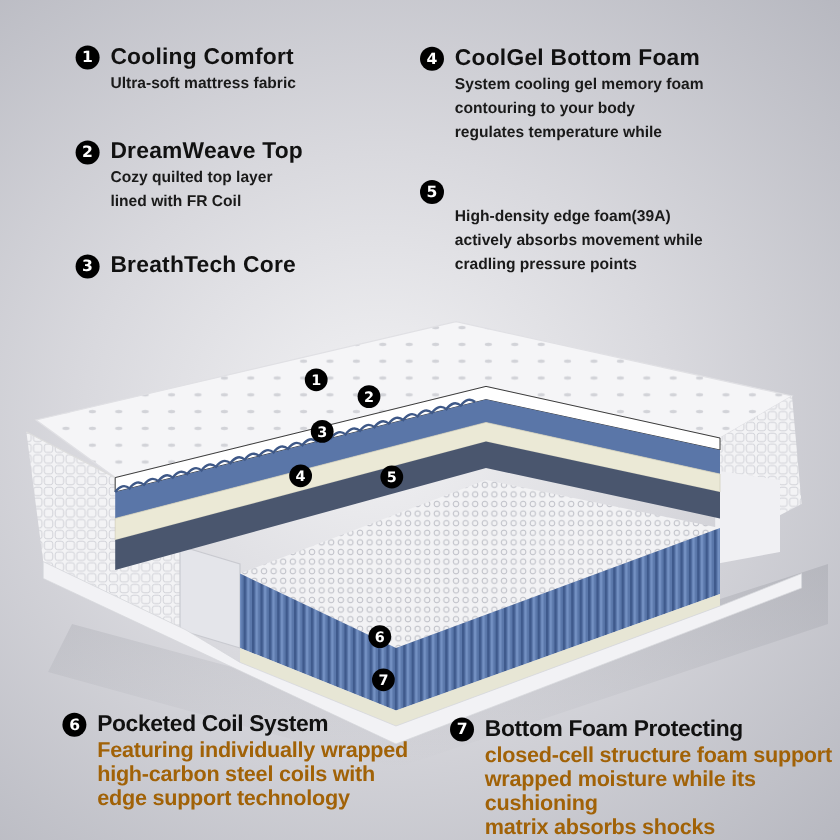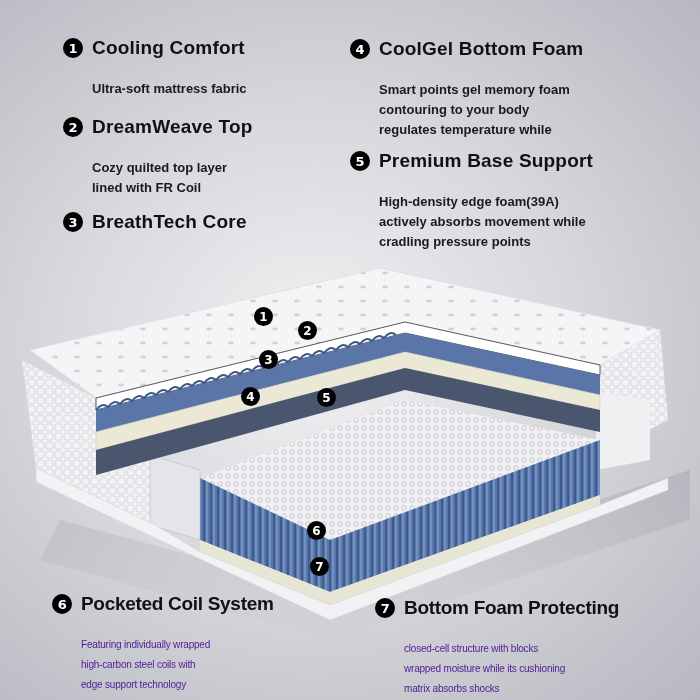--- a/index.html
+++ b/index.html
@@ -17,25 +17,25 @@
       white-space: nowrap;
     }
     .badge {
       display: inline-flex; align-items: center; justify-content: center;
       width: 20px; height: 20px; border-radius: 50%;
       background: #000; color: #fff; font-weight: bold; font-size: 13px;
       margin-right: 9px; flex: 0 0 auto;
       font-family: "DejaVu Sans", sans-serif;
     }
     .feature .desc {
-      margin-left: 29px; margin-top: 20px;
+      margin-left: 29px; margin-top: 0;
       font-weight: bold; font-size: 13px; line-height: 20px; color: #1a1a1a;
     }
     .feature.condensed .title { font-size: 19px; font-family: "Liberation Sans", sans-serif; letter-spacing: -0.3px; }
-    .feature.condensed .desc { font-weight: normal; font-size: 10px; color: #4c1d95; letter-spacing: -0.2px; }
+    .feature.condensed .desc { font-weight: bold; font-size: 18px; color: #a16207; letter-spacing: -0.2px; }
 
     #f1 { left: 63px; top: 37px; }
     #f2 { left: 63px; top: 116px; }
     #f3 { left: 63px; top: 211px; }
     #f4 { left: 350px; top: 38px; }
     #f5 { left: 350px; top: 150px; }
     #f6 { left: 52px; top: 593px; }
     #f7 { left: 375px; top: 597px; }
 
     #illustration { position: absolute; left: 0; top: 0; width: 700px; height: 700px; pointer-events: none; }
@@ -139,30 +139,29 @@
     <span>BreathTech Core</span>
   </div>
 </div>
 
 <div class="feature" id="f4">
   <div class="title">
     <span class="badge">4</span>
     <span>CoolGel Bottom Foam</span>
   </div>
   <div class="desc">
-    <div>Smart points gel memory foam</div>
+    <div>System cooling gel memory foam</div>
     <div>contouring to your body</div>
     <div>regulates temperature while</div>
   </div>
 </div>
 
 <div class="feature" id="f5">
   <div class="title">
     <span class="badge">5</span>
-    <span>Premium Base Support</span>
   </div>
   <div class="desc">
     <div>High-density edge foam(39A)</div>
     <div>actively absorbs movement while</div>
     <div>cradling pressure points</div>
   </div>
 </div>
 
 <div class="feature condensed" id="f6">
   <div class="title">
@@ -175,17 +174,17 @@
     <div>edge support technology</div>
   </div>
 </div>
 
 <div class="feature condensed" id="f7">
   <div class="title">
     <span class="badge">7</span>
     <span>Bottom Foam Protecting</span>
   </div>
   <div class="desc">
-    <div>closed-cell structure with blocks</div>
+    <div>closed-cell structure foam support</div>
     <div>wrapped moisture while its cushioning</div>
     <div>matrix absorbs shocks</div>
   </div>
 </div>
 
 </body></html>

